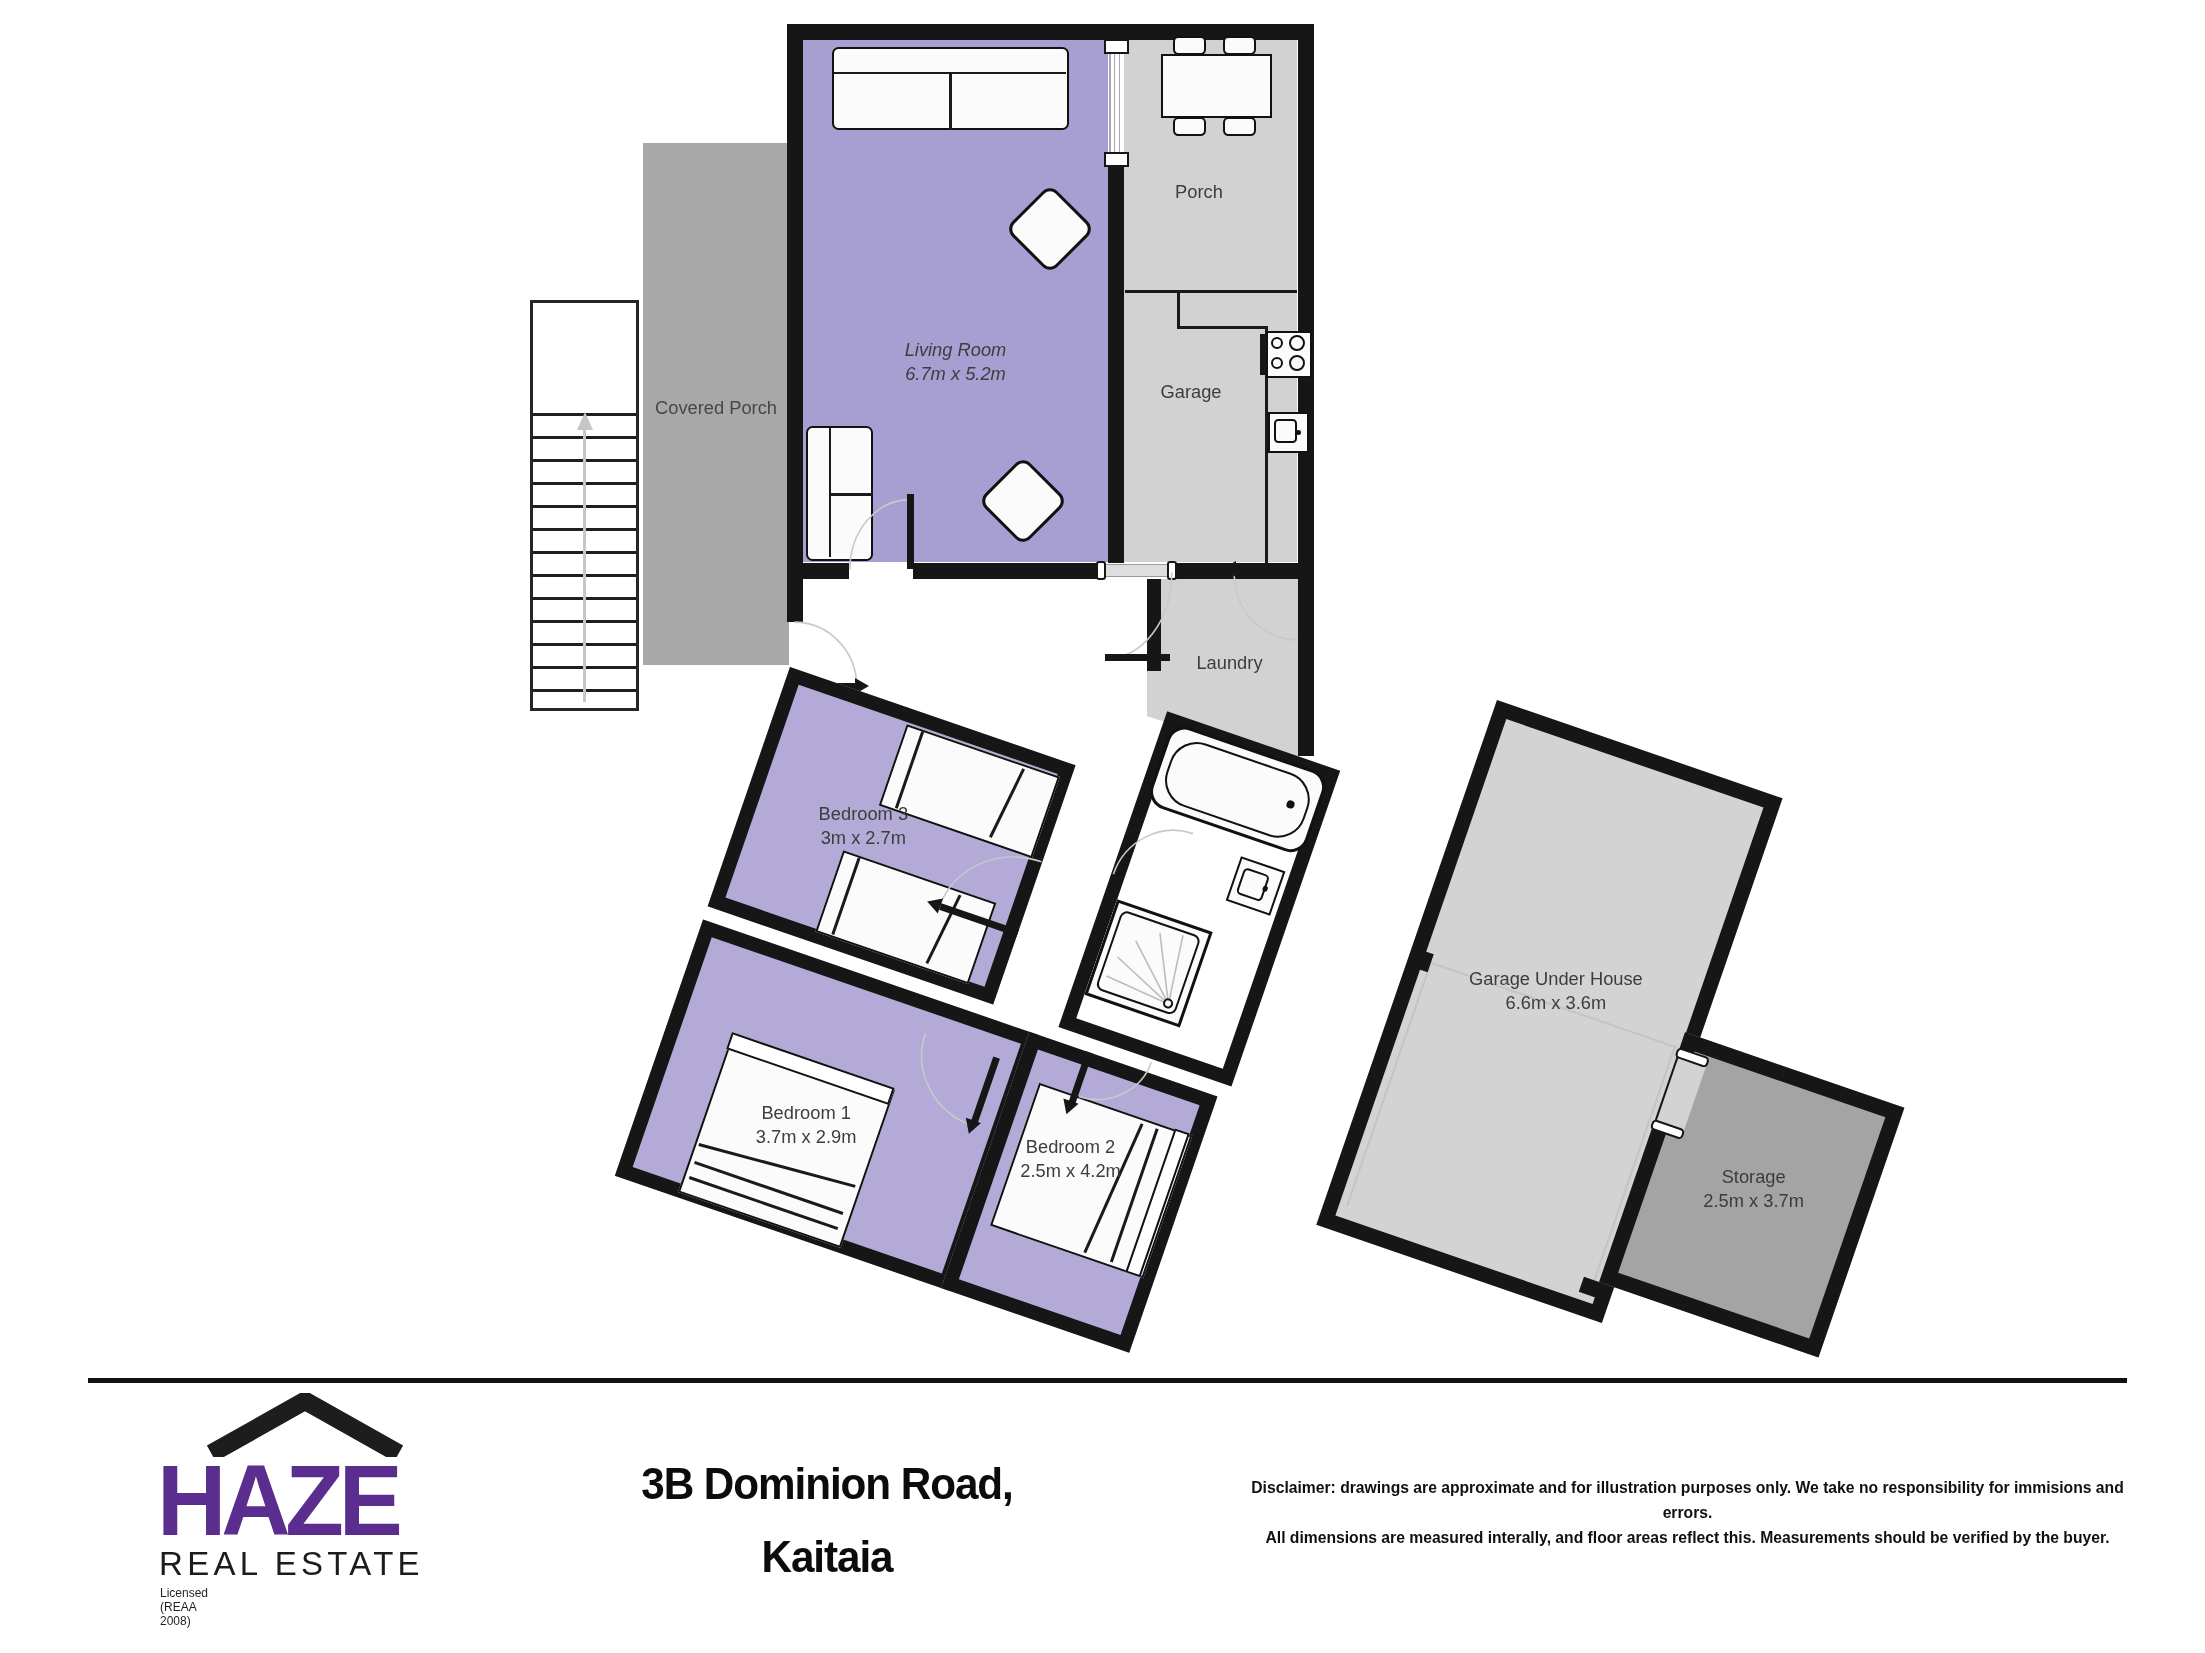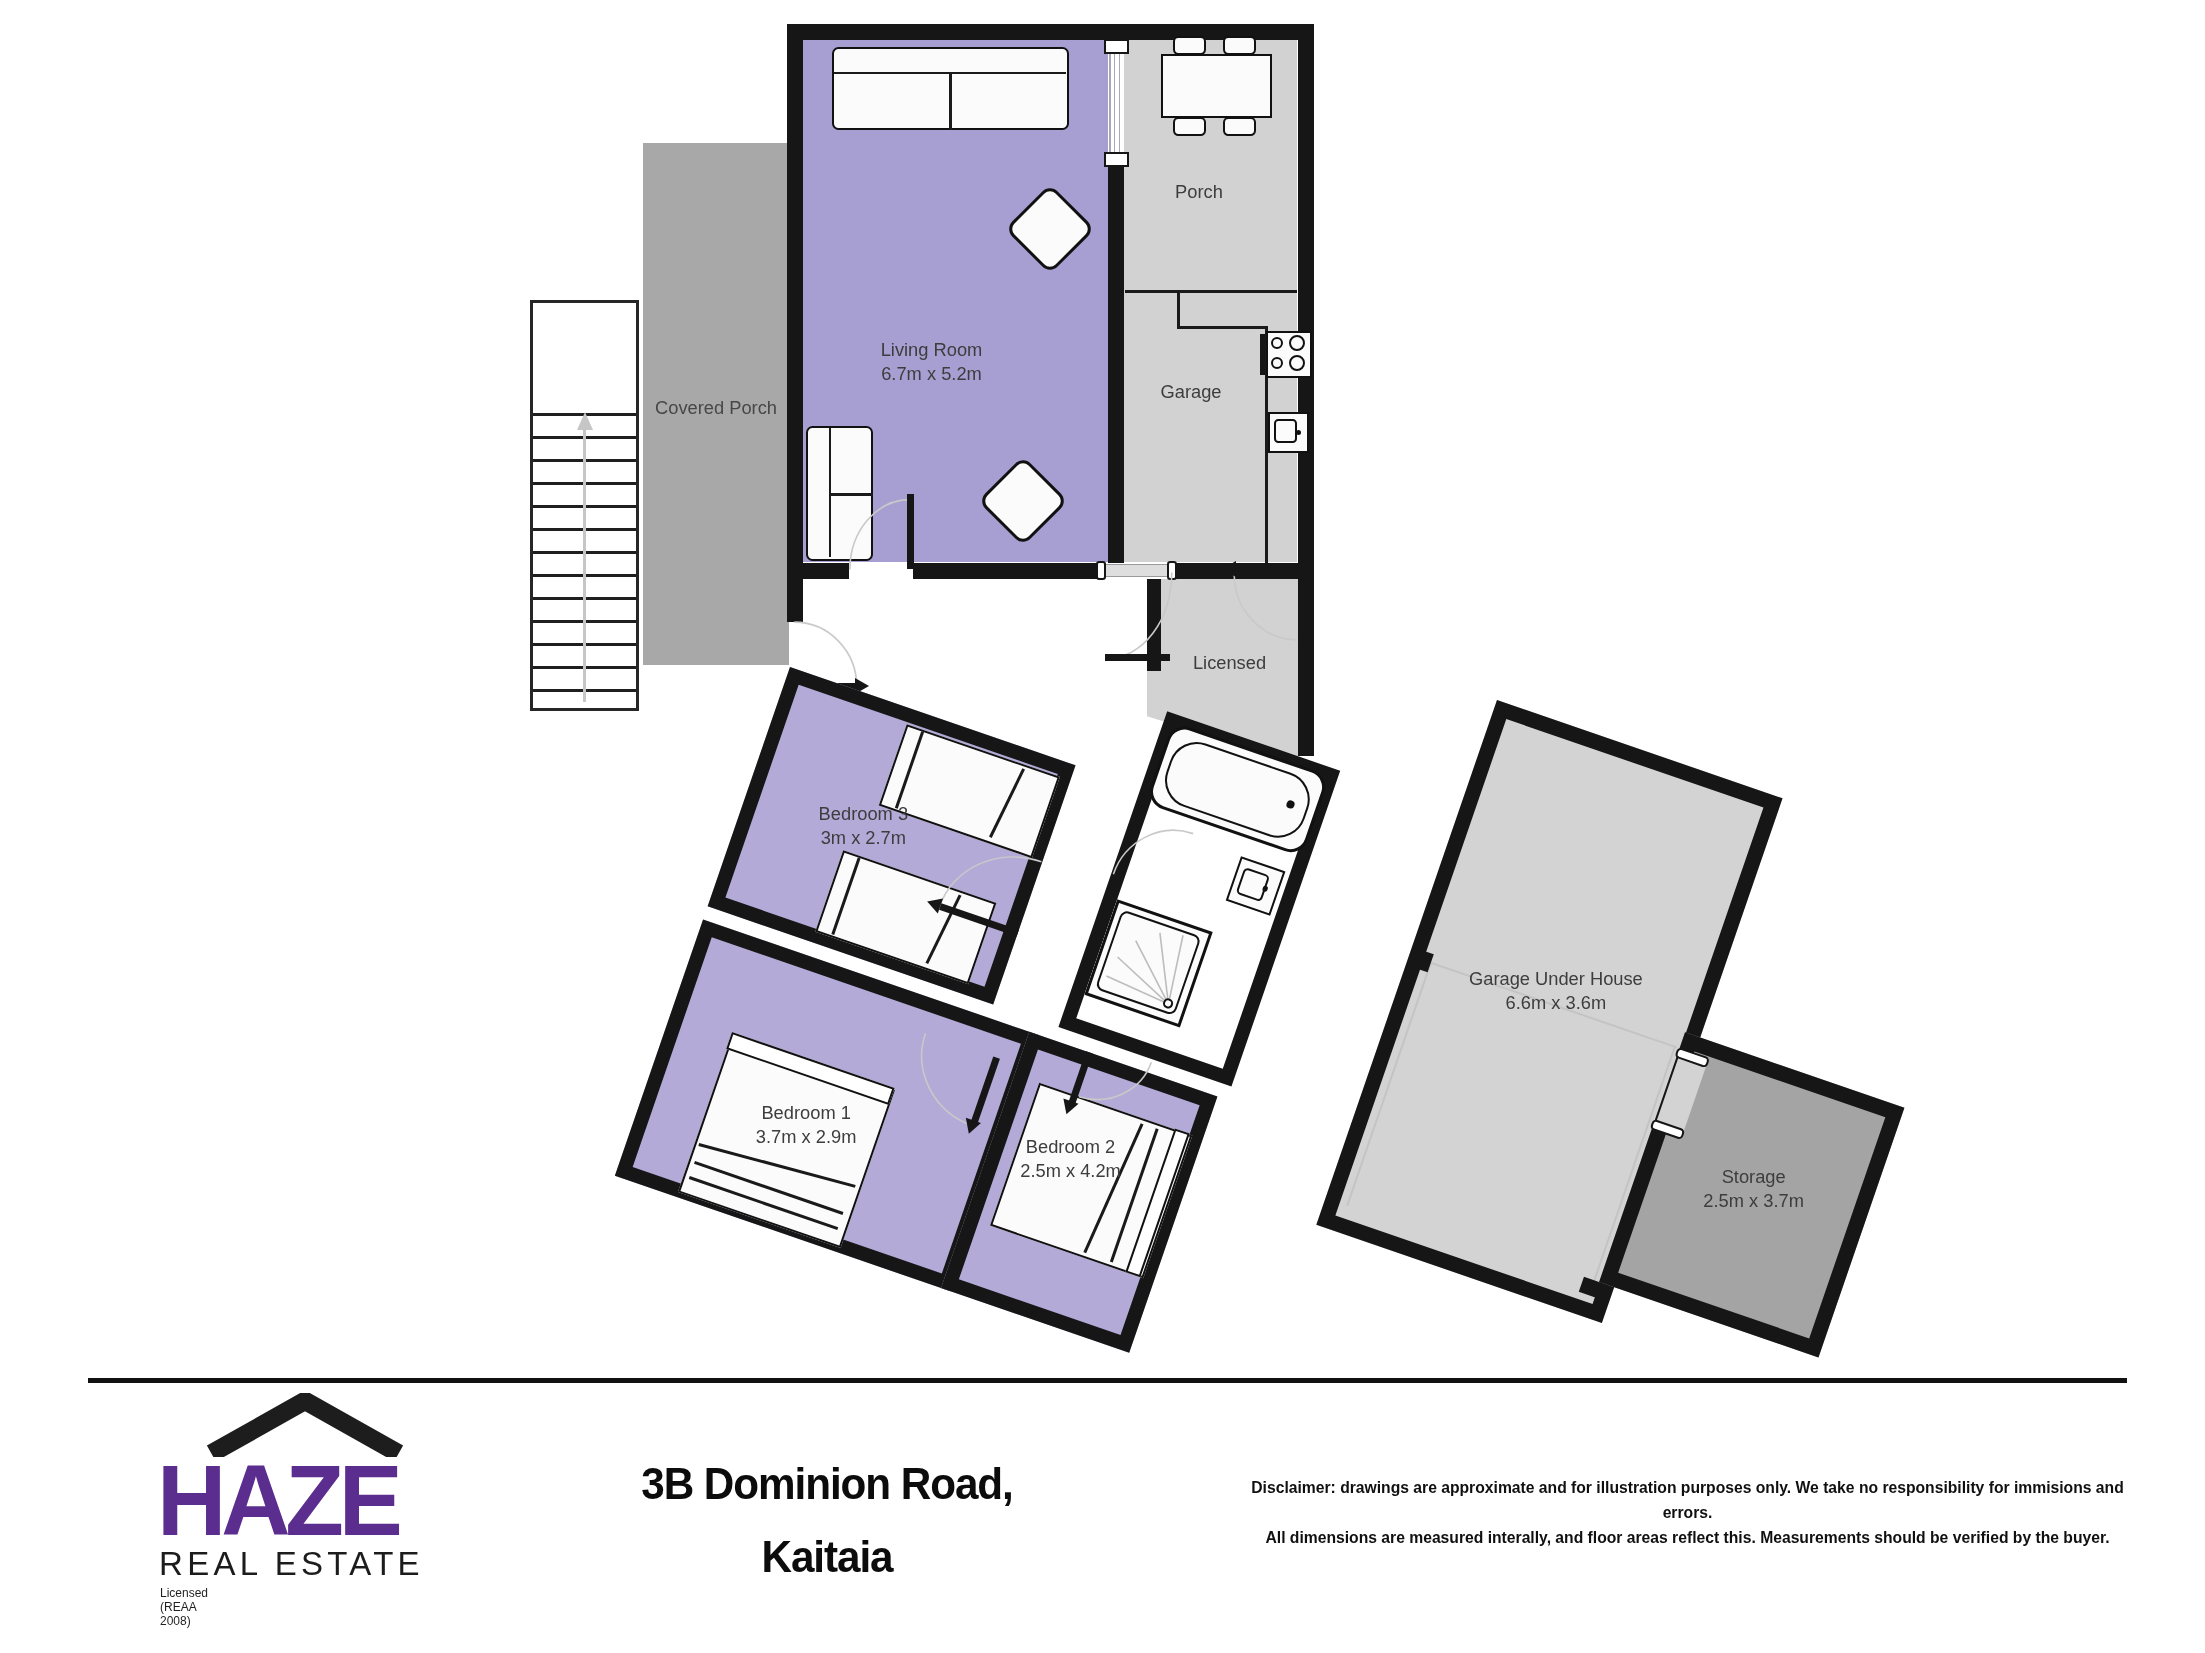--- a/index.html
+++ b/index.html
@@ -73,26 +73,26 @@
   <div class="abs" style="left:1102px;top:564px;width:70px;height:13px;background:#dedede;border:1.1px solid #9a9a9a;box-sizing:border-box;"></div>
   <div class="jamb" style="left:1096px;top:561px;width:9.7px;height:19.4px;border-radius:3.2px;"></div>
   <div class="jamb" style="left:1167px;top:561px;width:9.7px;height:19.4px;border-radius:3.2px;"></div>
 
   <div class="lbl" style="left:1140px;top:180px;width:118px;">
     <span>Porch</span>
   </div>
   <div class="lbl" style="left:1132px;top:380px;width:118px;">
     <span>Garage</span>
   </div>
-  <div class="lbl" style="left:856px;top:338px;width:151px;">
+  <div class="lbl" style="left:880px;top:338px;width:151px;font-style:italic;">
     <span>Living Room</span>
     <span class="l2">6.7m x 5.2m</span>
   </div>
   <div class="lbl" style="left:1162px;top:651px;width:135px;">
-    <span>Licensed</span>
+    <span>Laundry</span>
   </div>
 
   <div class="thin" style="left:1125px;top:290px;width:172px;height:2.7px;"></div>
   <div class="thin" style="left:1177px;top:290px;width:2.7px;height:39px;"></div>
   <div class="thin" style="left:1177px;top:326px;width:89px;height:2.7px;"></div>
   <div class="thin" style="left:1265px;top:326px;width:2.7px;height:237px;"></div>
 
   <div class="furn" style="left:1266px;top:331px;width:46px;height:47px;">
     <div class="abs" style="left:3.2px;top:4.3px;width:12px;height:12px;border:2.7px solid #111;border-radius:50%;box-sizing:border-box;"></div>
     <div class="abs" style="left:20.5px;top:2.2px;width:16px;height:16px;border:2.7px solid #111;border-radius:50%;box-sizing:border-box;"></div>

